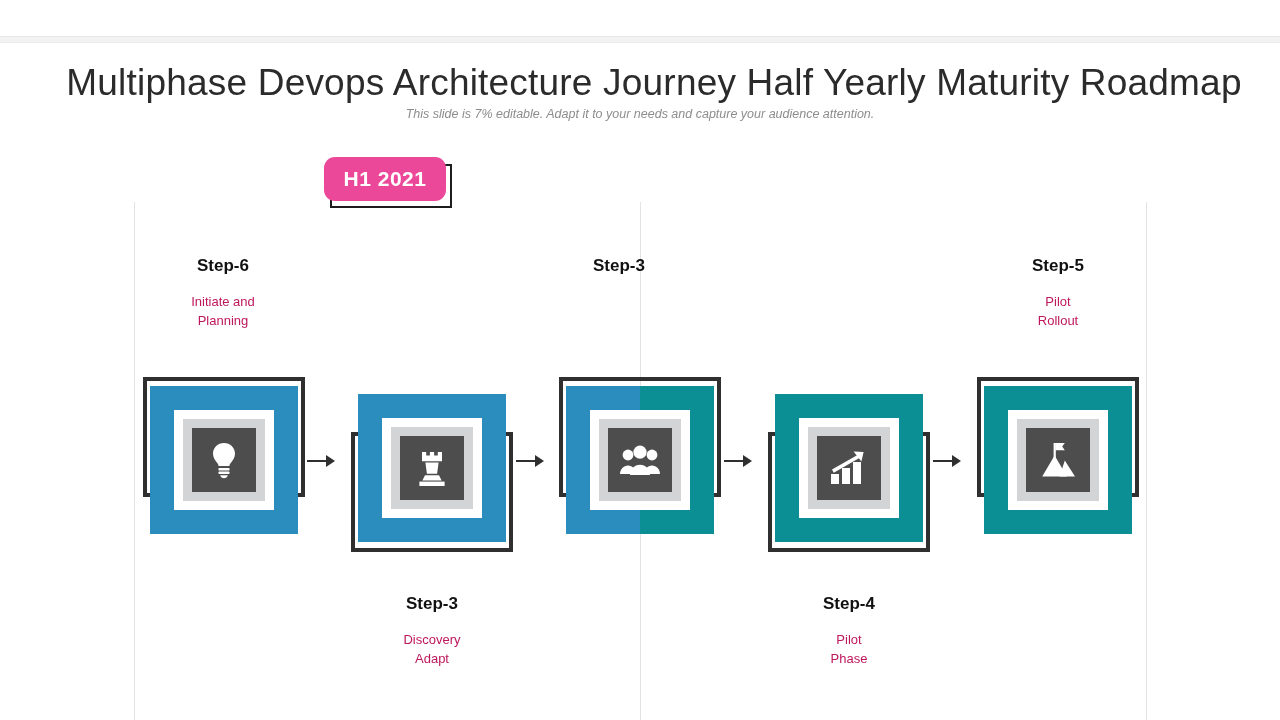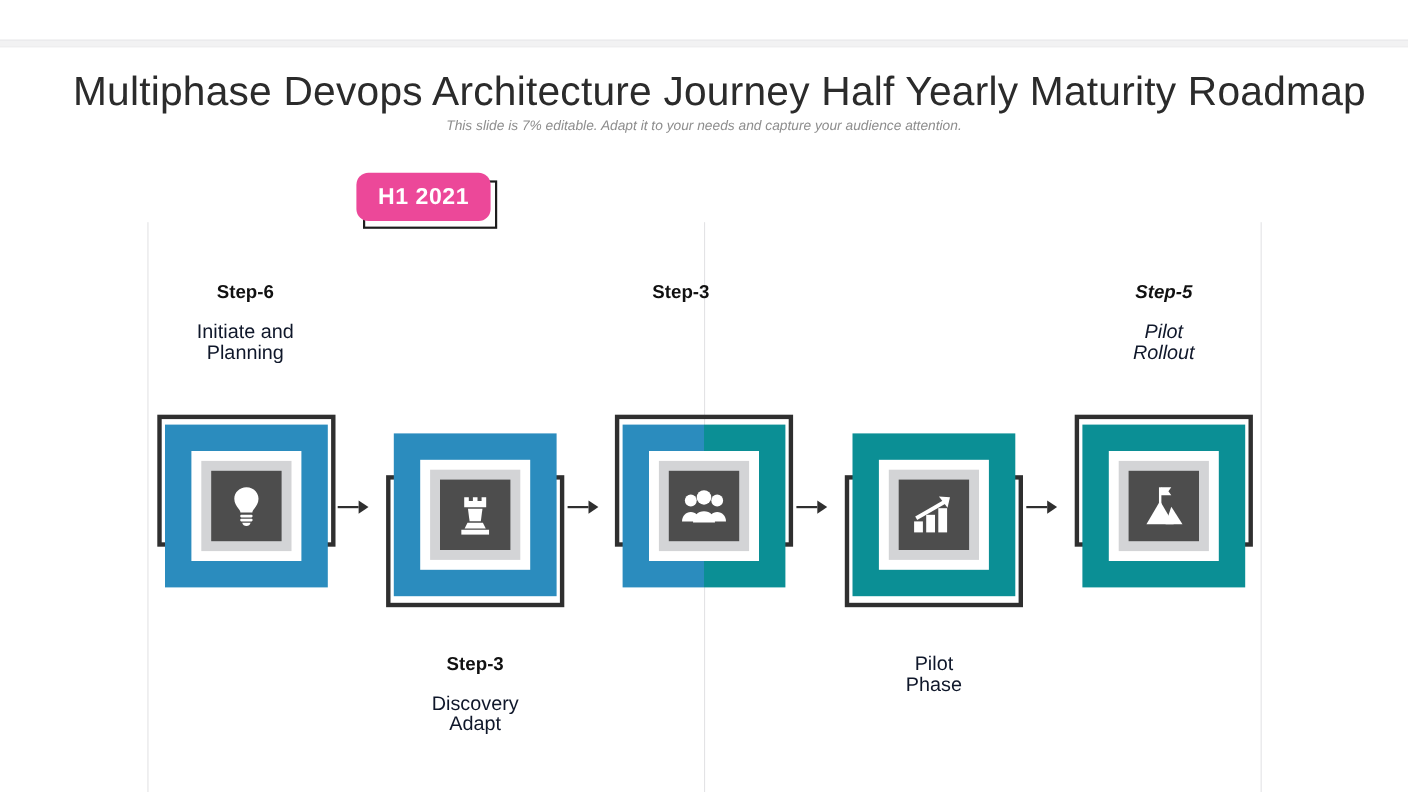--- a/index.html
+++ b/index.html
@@ -85,27 +85,27 @@
   .badge-h1 { left: 324px; top: 157px; width: 134px; height: 54px; }
   .badge-h2 { left: 830px; top: 157px; width: 134px; height: 54px; }
 
   
   .step-label { position: absolute; text-align: center; width: 230px; }
   .step-label .st-title {
     font-size: 17px; font-weight: bold; color: #111111;
     margin-bottom: 16px;
   }
   .step-label .st-desc {
-    font-size: 18px; color: #0f172a; line-height: 19px;
+    font-size: 13px; color: #be185d; line-height: 19px;
     white-space: pre-line;
   }
 
   .lbl-1 { left: 108px; top: 256px; }
   .lbl-3 { left: 504px; top: 256px; }
-  .lbl-5 { left: 943px; top: 256px; font-style: italic; }
+  .lbl-5 { left: 943px; top: 256px; }
   .lbl-2 { left: 317px; top: 594px; }
   .lbl-4 { left: 734px; top: 594px; }
 
   
   .tile { position: absolute; }
   .tile-bracket {
     position: absolute;
     border: 4px solid #2f2f2f;
   }
   .tile-square {
@@ -199,20 +199,21 @@
     <div class="st-title">Step-5</div>
     <div class="st-desc">Pilot
 Rollout</div>
   </div>
   <div class="step-label lbl-2">
     <div class="st-title">Step-3</div>
     <div class="st-desc">Discovery
 Adapt</div>
   </div>
   <div class="step-label lbl-4">
+    <div class="st-title">Step-4</div>
     <div class="st-desc">Pilot
 Phase</div>
   </div>
 
   <div class="tile tile-1">
     <div class="tile-bracket"></div>
     <div class="tile-square blue">
       <div class="frame-white">
         <div class="frame-gray">
           <div class="frame-dark">

